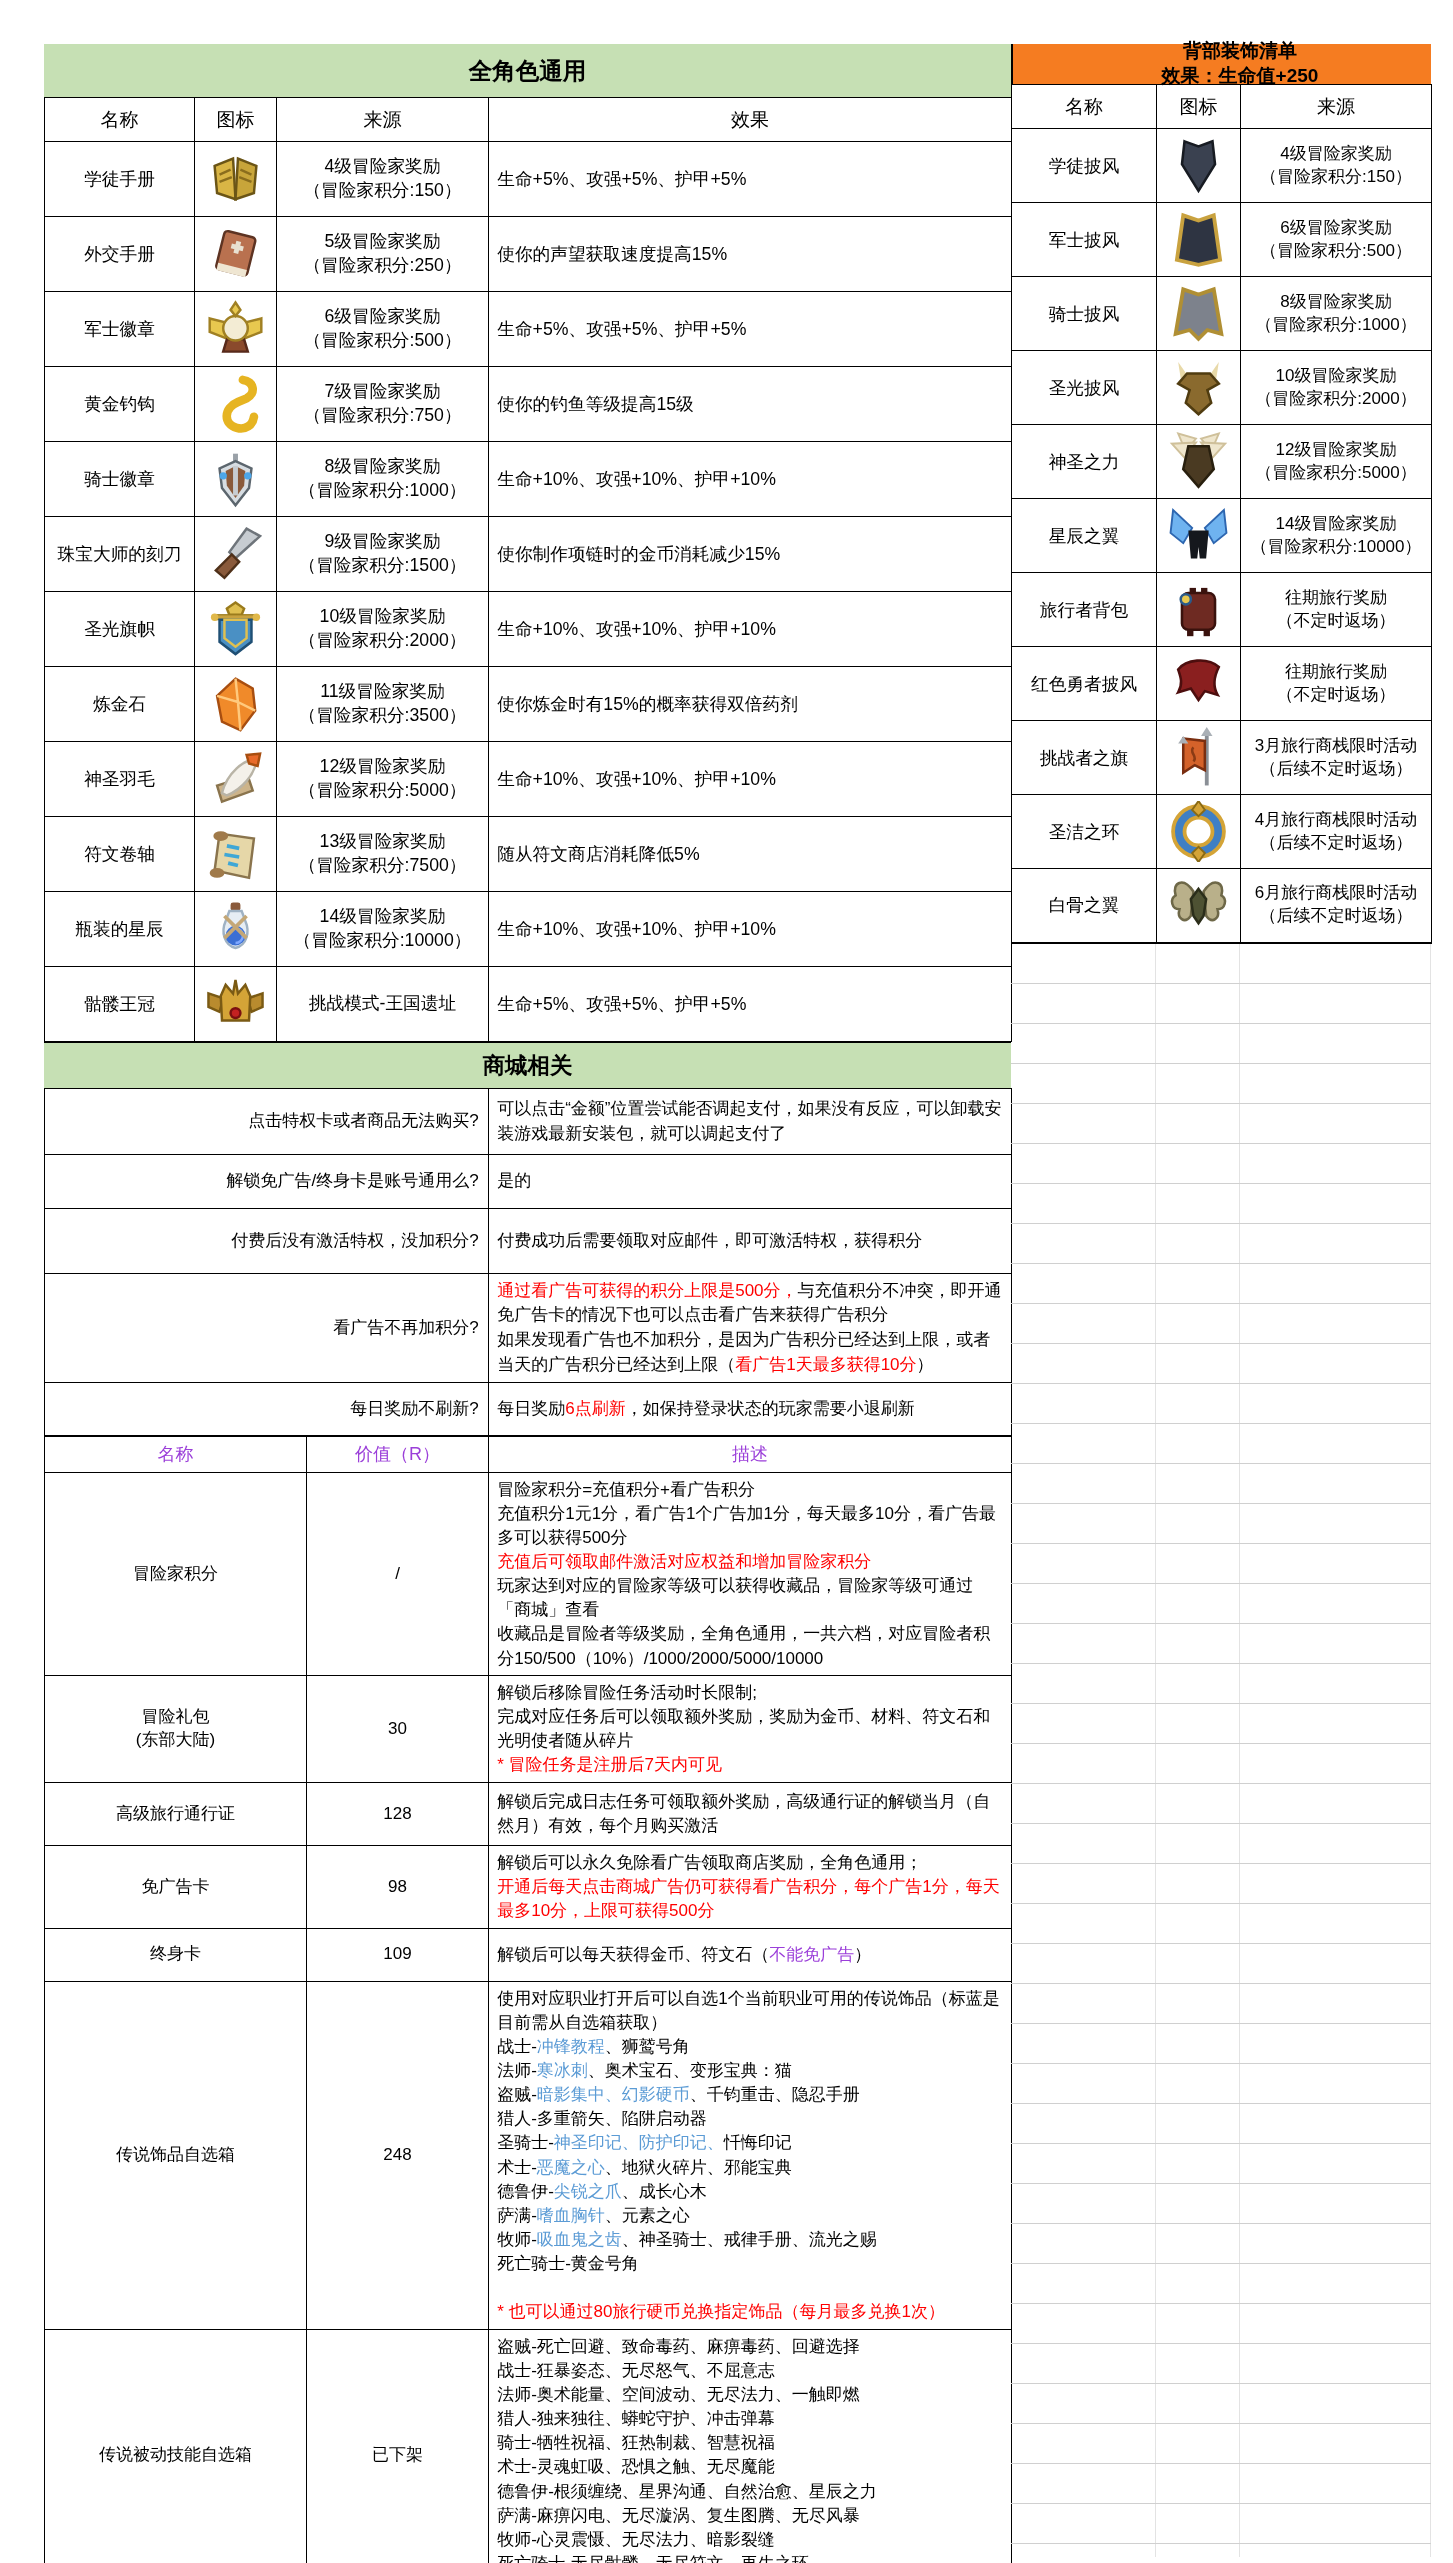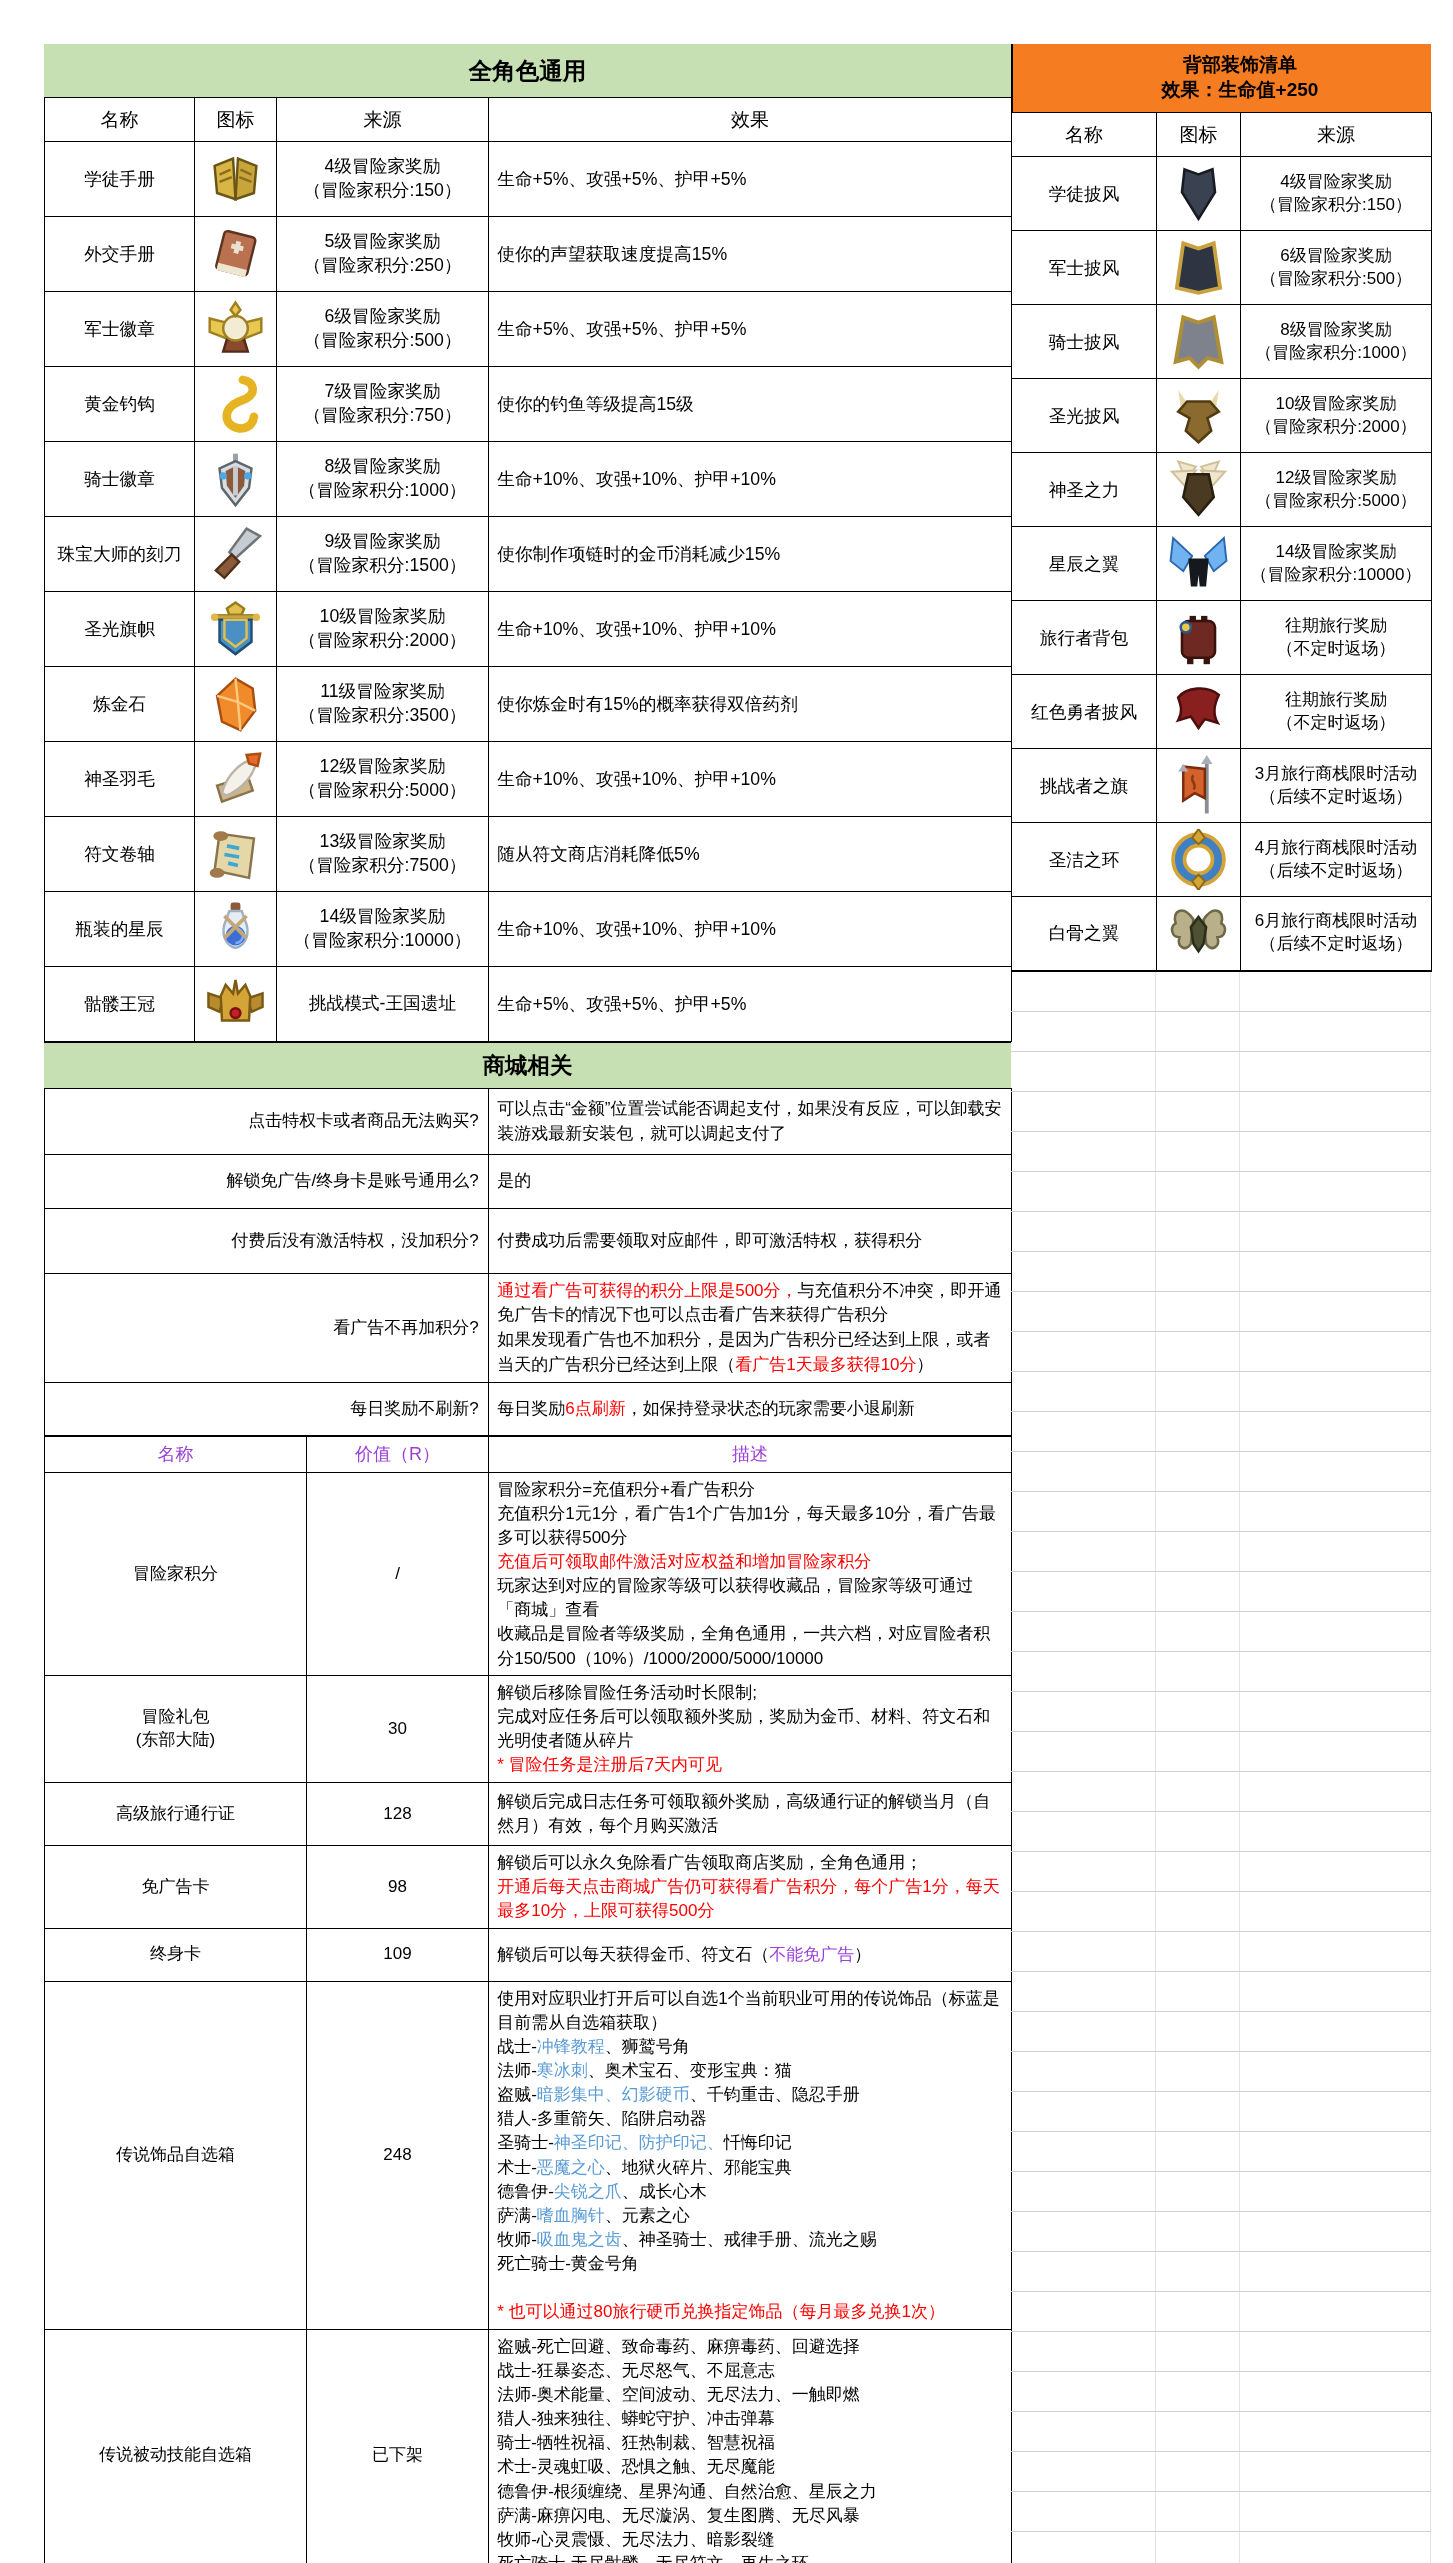--- a/index.html
+++ b/index.html
@@ -6,21 +6,21 @@
   .canvas{position:relative;width:1453px;height:2563px;background:#fff;
           font-family:"Liberation Sans",sans-serif;color:#000;overflow:hidden;}
   .left-block{position:absolute;left:44px;top:44px;width:967px;}
   .right-block{position:absolute;left:1011px;top:44px;width:420px;}
 
   .band{box-sizing:border-box;display:flex;flex-direction:column;align-items:center;
         justify-content:center;font-weight:bold;}
   .band-green{background:#c6e0b4;}
   .band-orange{background:#f57c21;border-left:2.4px solid #000;}
   #collect-band{height:53px;font-size:23.5px;}
-  #back-band{height:68px;font-size:19px;line-height:1.3;padding-left:36px;}
+  #back-band{height:40px;font-size:19px;line-height:1.3;padding-left:36px;}
   #mall-band{height:46px;font-size:22.4px;border-top:1.8px solid #000;border-bottom:0;}
 
   table{border-collapse:collapse;table-layout:fixed;width:967px;border:1.8px solid #000;}
   td,th{box-sizing:border-box;border:1.2px solid #000;border-top-width:1.8px;border-bottom-width:1.8px;
         padding:4.7px 8.2px;font-size:17.7px;font-weight:400;vertical-align:middle;word-break:break-all;}
   th{height:44px;text-align:center;font-size:19px;}
 
   .collect col.c1{width:150px}.collect col.c2{width:82px}.collect col.c3{width:212px}.collect col.c4{width:523px}
   .collect tr.item{height:75px;margin-left:40px;}
   .col-name{text-align:center;}

